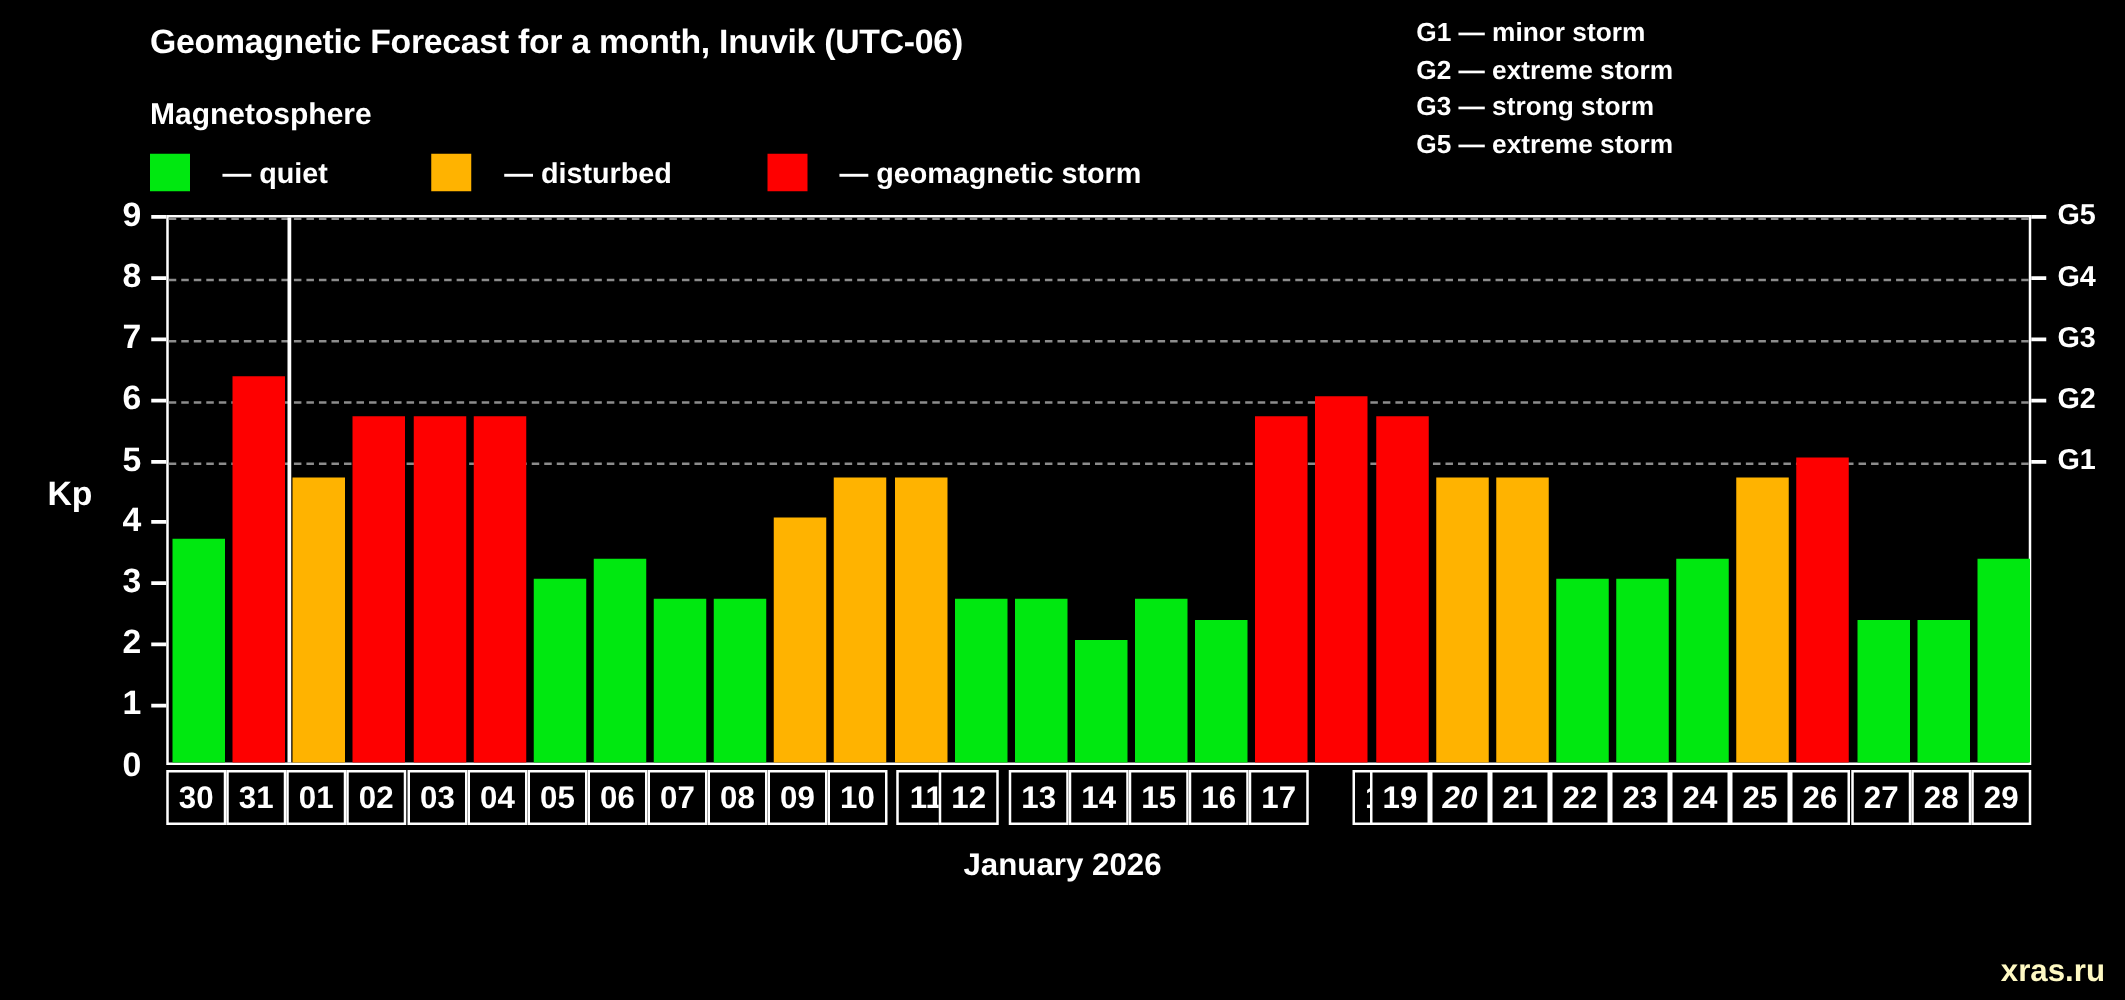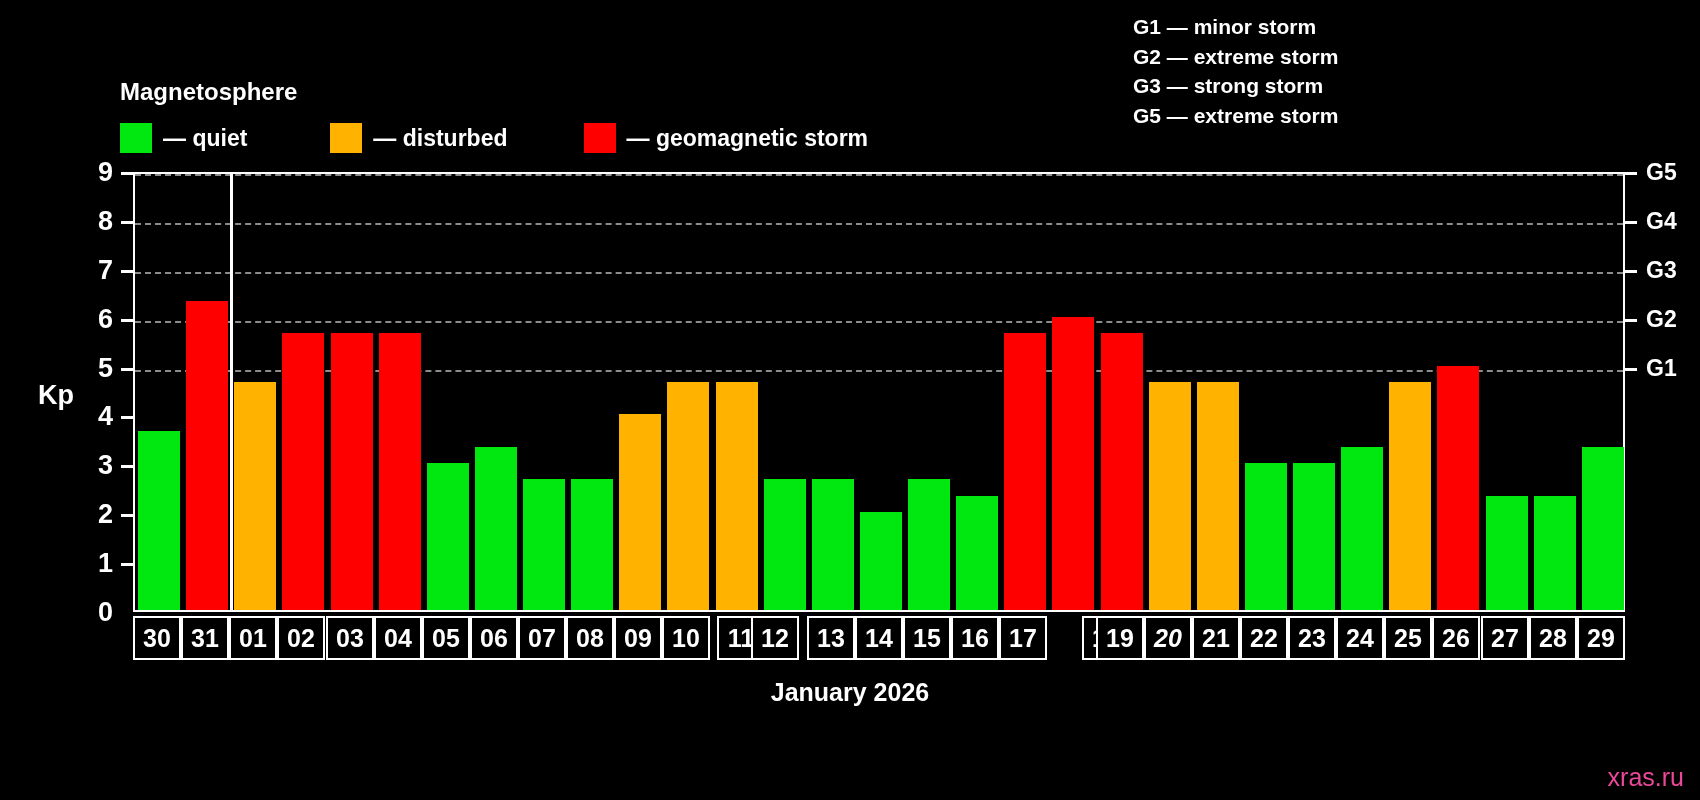--- a/index.html
+++ b/index.html
@@ -54,21 +54,21 @@
     height: 32px;
   }
   .legend-swatch {
     width: 32px;
     height: 30px;
     display: inline-block;
   }
   .legend-label {
     font-size: 23px;
     font-weight: bold;
-    margin-left: 11px;
+    margin-left: 26px;
     white-space: nowrap;
   }
   .legend-gap-1 { width: 83px; }
   .legend-gap-2 { width: 76px; }
 
   
   #gscale-legend {
     position: absolute;
     left: 1133px;
     top: 12px;
@@ -196,29 +196,30 @@
     top: 678px;
     text-align: center;
     font-size: 25px;
     font-weight: bold;
   }
   #watermark {
     position: absolute;
     right: 16px;
     bottom: 8px;
     font-size: 25px;
-    font-weight: normal;
-    color: #ec4899;
+    font-weight: bold;
+    color: #fef9c3;
   }
 </style>
 </head>
 <body>
 
 <div id="chart-root">
 
+  <div id="page-title">Geomagnetic Forecast for a month, Inuvik (UTC-06)</div>
 
   <div id="legend-heading">Magnetosphere</div>
 
   <div id="legend-row">
     <div class="legend-item">
       <span class="legend-swatch" style="background: rgb(0, 232, 16);"></span>
       <span class="legend-label">— quiet</span>
     </div>
     <span class="legend-gap-1"></span>
     <div class="legend-item">

